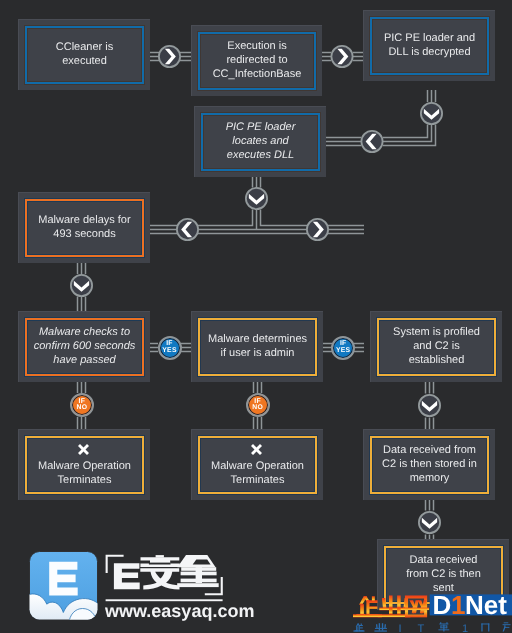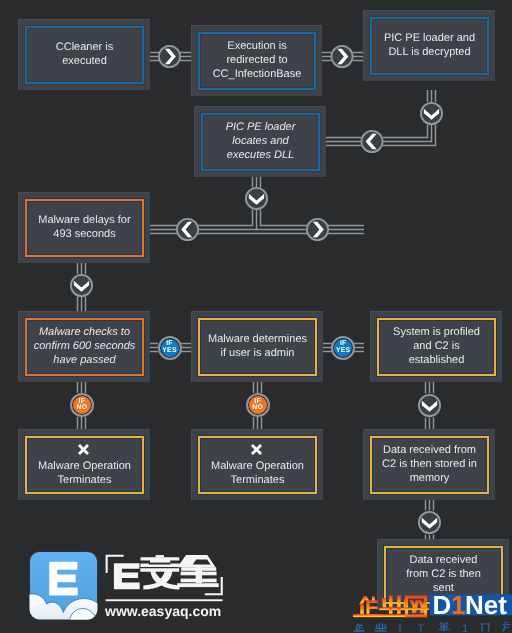--- a/index.html
+++ b/index.html
@@ -34,21 +34,21 @@
          box-shadow:inset 0 0 0 1px #1b2230;
          display:flex;flex-direction:column;align-items:center;justify-content:center;
          color:#fff;font-size:6.8px;font-weight:bold;line-height:6.4px;letter-spacing:.25px;}
   .badge.yes{background:#1179c2;}
   .badge.no{background:#ef7622;}
   .badge span{display:block;}
 
   
   #logo{position:absolute;}
   #logotext{position:absolute;}
-  #logourl{position:absolute;left:105px;top:604px;color:#f2f3f5;font-size:14px;font-weight:bold;letter-spacing:0px;line-height:14px;}
+  #logourl{position:absolute;left:105px;top:604px;color:#f2f3f5;font-size:18px;font-weight:bold;letter-spacing:0px;line-height:14px;}
   
   #wm{position:absolute;}
 </style>
 </head>
 <body>
 
 <div id="stage">
 
 <svg class="conn" viewBox="0 0 512 633" xmlns="http://www.w3.org/2000/svg">
   <g id="pipes" fill="none" stroke="#8f9598" stroke-width="1.5" stroke-linecap="butt">

